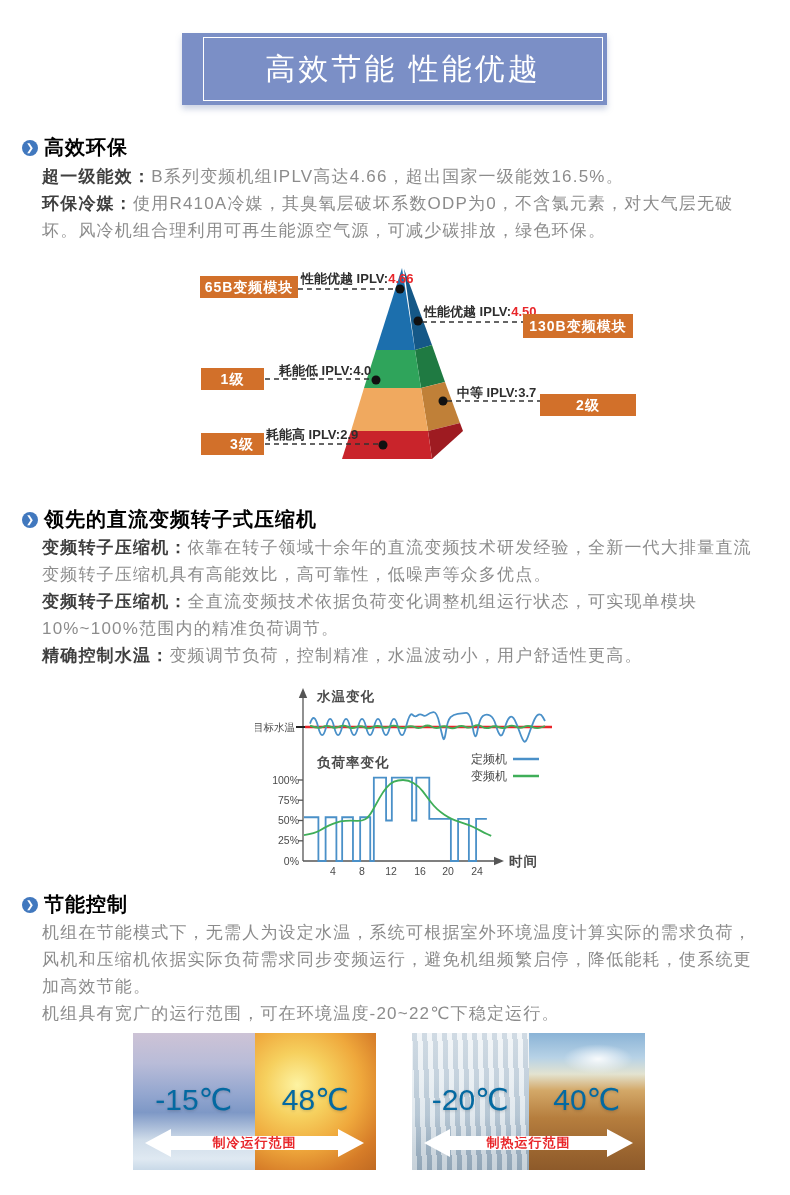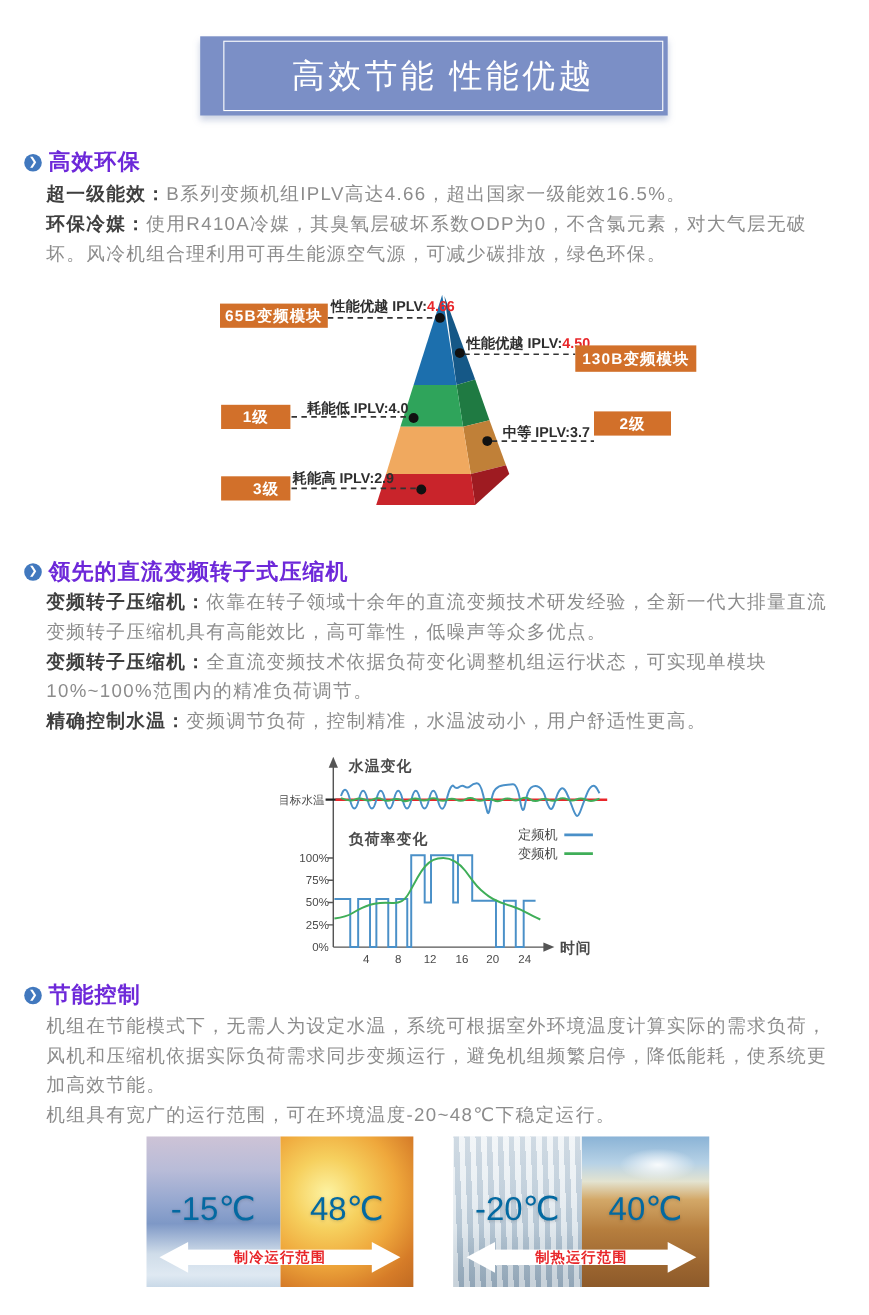--- a/index.html
+++ b/index.html
@@ -10,21 +10,21 @@
   .header-box { position:absolute; left:182px; top:33px; width:425px; height:72px;
     background:#7B8FC6; box-shadow:0 4px 6px rgba(110,128,175,.35); }
   .header-inner { position:absolute; inset:4px; border:1px solid #fff;
     display:flex; align-items:center; justify-content:center;
     color:#fff; font-size:30px; letter-spacing:3px;margin-left:17px; }
 
   
   .sec-head { position:absolute; left:22px; display:flex; align-items:center; gap:6px; }
   .sec-icon { width:16px; height:16px; border-radius:50%; background:#4178BE; color:#fff;
     font-size:10px; line-height:16px; text-align:center; font-weight:bold; flex:0 0 16px; }
-  .sec-title { font-size:20px; font-weight:bold; color:#6d28d9; letter-spacing:1px; }
+  .sec-title { font-size:20px; font-weight:bold; color:#000000; letter-spacing:1px; }
   .sec-body { position:absolute; left:42px; width:716px; font-size:17px; line-height:27px;
     color:#8C8C8C; letter-spacing:1.2px; }
   .sec-body b { color:#3F3F3F; font-weight:bold; }
   .sec-body p { margin:0; }
 
   
   .pyr-wrap { position:absolute; left:180px; top:258px; width:460px; height:220px; }
   .pyr-svg { position:absolute; left:0; top:0; width:460px; height:220px; }
   .pyr-svg .dash { stroke:#333; stroke-width:1.5; stroke-dasharray:5 4; }
   .pyr-svg circle { fill:#111; }
@@ -107,21 +107,21 @@
     <div class="pyr-box" style="left: 20px; top: 18px; width: 98px; background: rgb(210, 112, 42);">65B变频模块机</div>
     <div class="pyr-ann" style="left:121px;top:12px"><span>性能优越 IPLV:</span><span class="pyr-val" style="color: rgb(232, 38, 42);">4.66</span></div>
 
     <div class="pyr-ann" style="left:244px;top:45px"><span>性能优越 IPLV:</span><span class="pyr-val" style="color: rgb(232, 38, 42);">4.50</span></div>
     <div class="pyr-box" style="left: 343px; top: 56px; width: 110px; height: 24px; line-height: 24px; background: rgb(210, 112, 42);">130B变频模块机</div>
 
     <div class="pyr-box" style="left: 21px; top: 110px; width: 63px; background: rgb(210, 112, 42);">1级</div>
     <div class="pyr-ann" style="left:99px;top:104px"><span>耗能低 IPLV:</span><span class="pyr-val">4.0</span></div>
 
     <div class="pyr-ann" style="left:277px;top:126px"><span>中等 IPLV:</span><span class="pyr-val">3.7</span></div>
-    <div class="pyr-box" style="left: 360px; top: 116px; width: 70px; background: rgb(210, 112, 42);">2级</div>
+    <div class="pyr-box" style="left: 360px; top: 136px; width: 96px; background: rgb(210, 112, 42);">2级</div>
 
     <div class="pyr-box" style="left: 21px; top: 175px; width: 63px; background: rgb(210, 112, 42); padding-left: 19px;">3级</div>
     <div class="pyr-ann" style="left:86px;top:168px"><span>耗能高 IPLV:</span><span class="pyr-val">2.9</span></div>
   </div>
 
   <div class="sec-head" style="top:506px">
     <span class="sec-icon">❯</span>
     <span class="sec-title">领先的直流变频转子式压缩机</span>
   </div>
   <div class="sec-body" style="top:534px">
@@ -173,21 +173,21 @@
         </g>
     </svg>
   </div>
 
   <div class="sec-head" style="top:891px">
     <span class="sec-icon">❯</span>
     <span class="sec-title">节能控制</span>
   </div>
   <div class="sec-body" style="top:919px">
     <p><span>机组在节能模式下，无需人为设定水温，系统可根据室外环境温度计算实际的需求负荷，风机和压缩机依据实际负荷需求同步变频运行，避免机组频繁启停，降低能耗，使系统更加高效节能。</span></p>
-    <p><span>机组具有宽广的运行范围，可在环境温度-20~48℃下稳定运行。</span></p>
+    <p><span>机组具有宽广的运行范围，可在环境温度-20~22℃下稳定运行。</span></p>
   </div>
 
   <div class="range-card" style="left:133px;width:243px">
     <div class="half l card0-left"></div>
     <div class="half r card0-right"></div>
     <div class="temp temp-cold">-15℃</div>
     <div class="temp temp-hot">48℃</div>
     <div class="range-arrow">
       <div class="ah left"></div>
       <div class="bar"></div>

